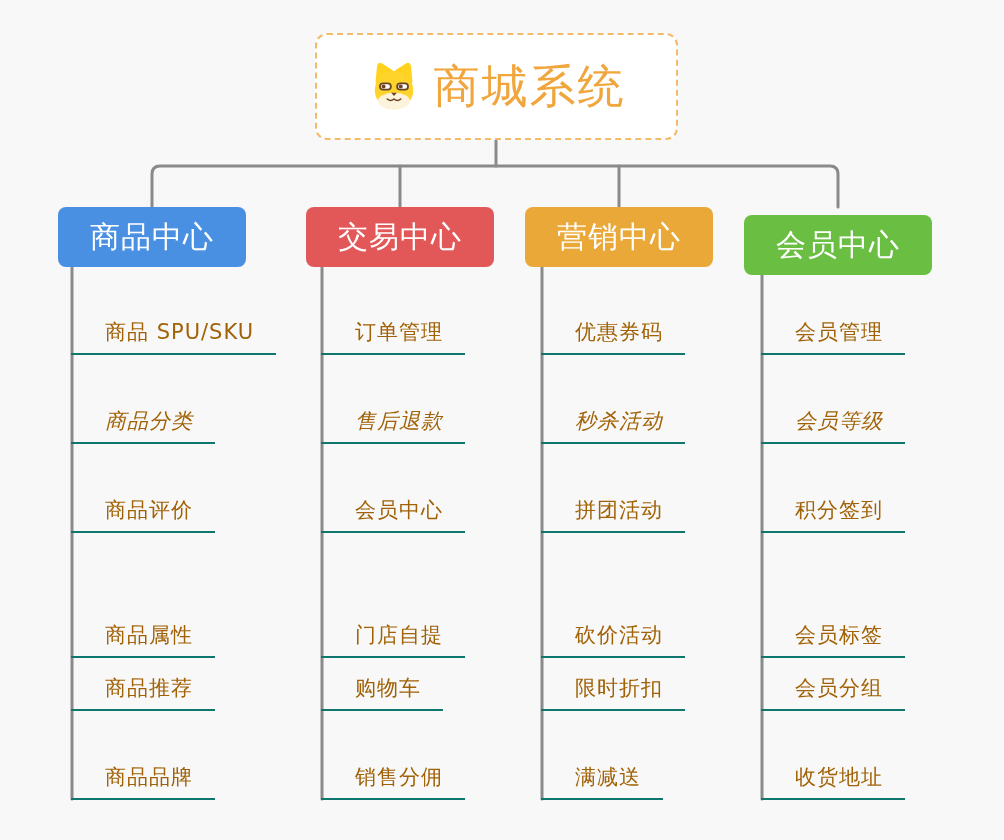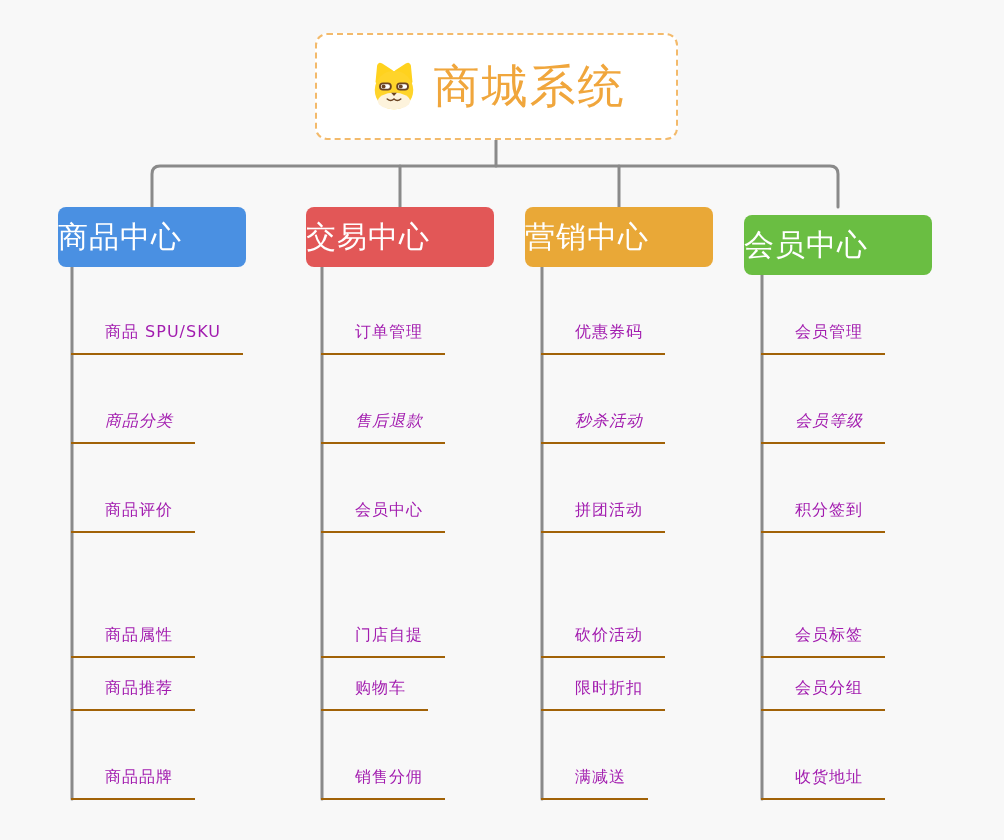--- a/index.html
+++ b/index.html
@@ -46,35 +46,35 @@
     display: inline-flex;
     width: 52px; height: 52px;
     flex: 0 0 auto;
   }
   .branch {
     position: absolute;
     top: 207px;
     width: 188px; height: 60px;
     line-height: 60px;
     border-radius: 8px;
-    text-align: left;
+    text-align: center;
     font-size: 30px;
     letter-spacing: 1px;
     color: #ffffff;
     z-index: 2;
     white-space: nowrap;
   }
   .leaf {
     position: absolute;
     line-height: 34px;
     padding: 0 22px 4px 34px;
-    border-bottom: 2px solid #a16207;
-    font-size: 16px;
+    border-bottom: 2px solid #0f766e;
+    font-size: 21px;
     letter-spacing: 1px;
-    color: #a21caf;
+    color: #a16207;
     white-space: nowrap;
     z-index: 1;
   }
   
   .c1 { left: 71px; }
   .c2 { left: 321px; }
   .c3 { left: 541px; }
   .c4 { left: 761px; }
   
   .r1 { top: 315px; }

